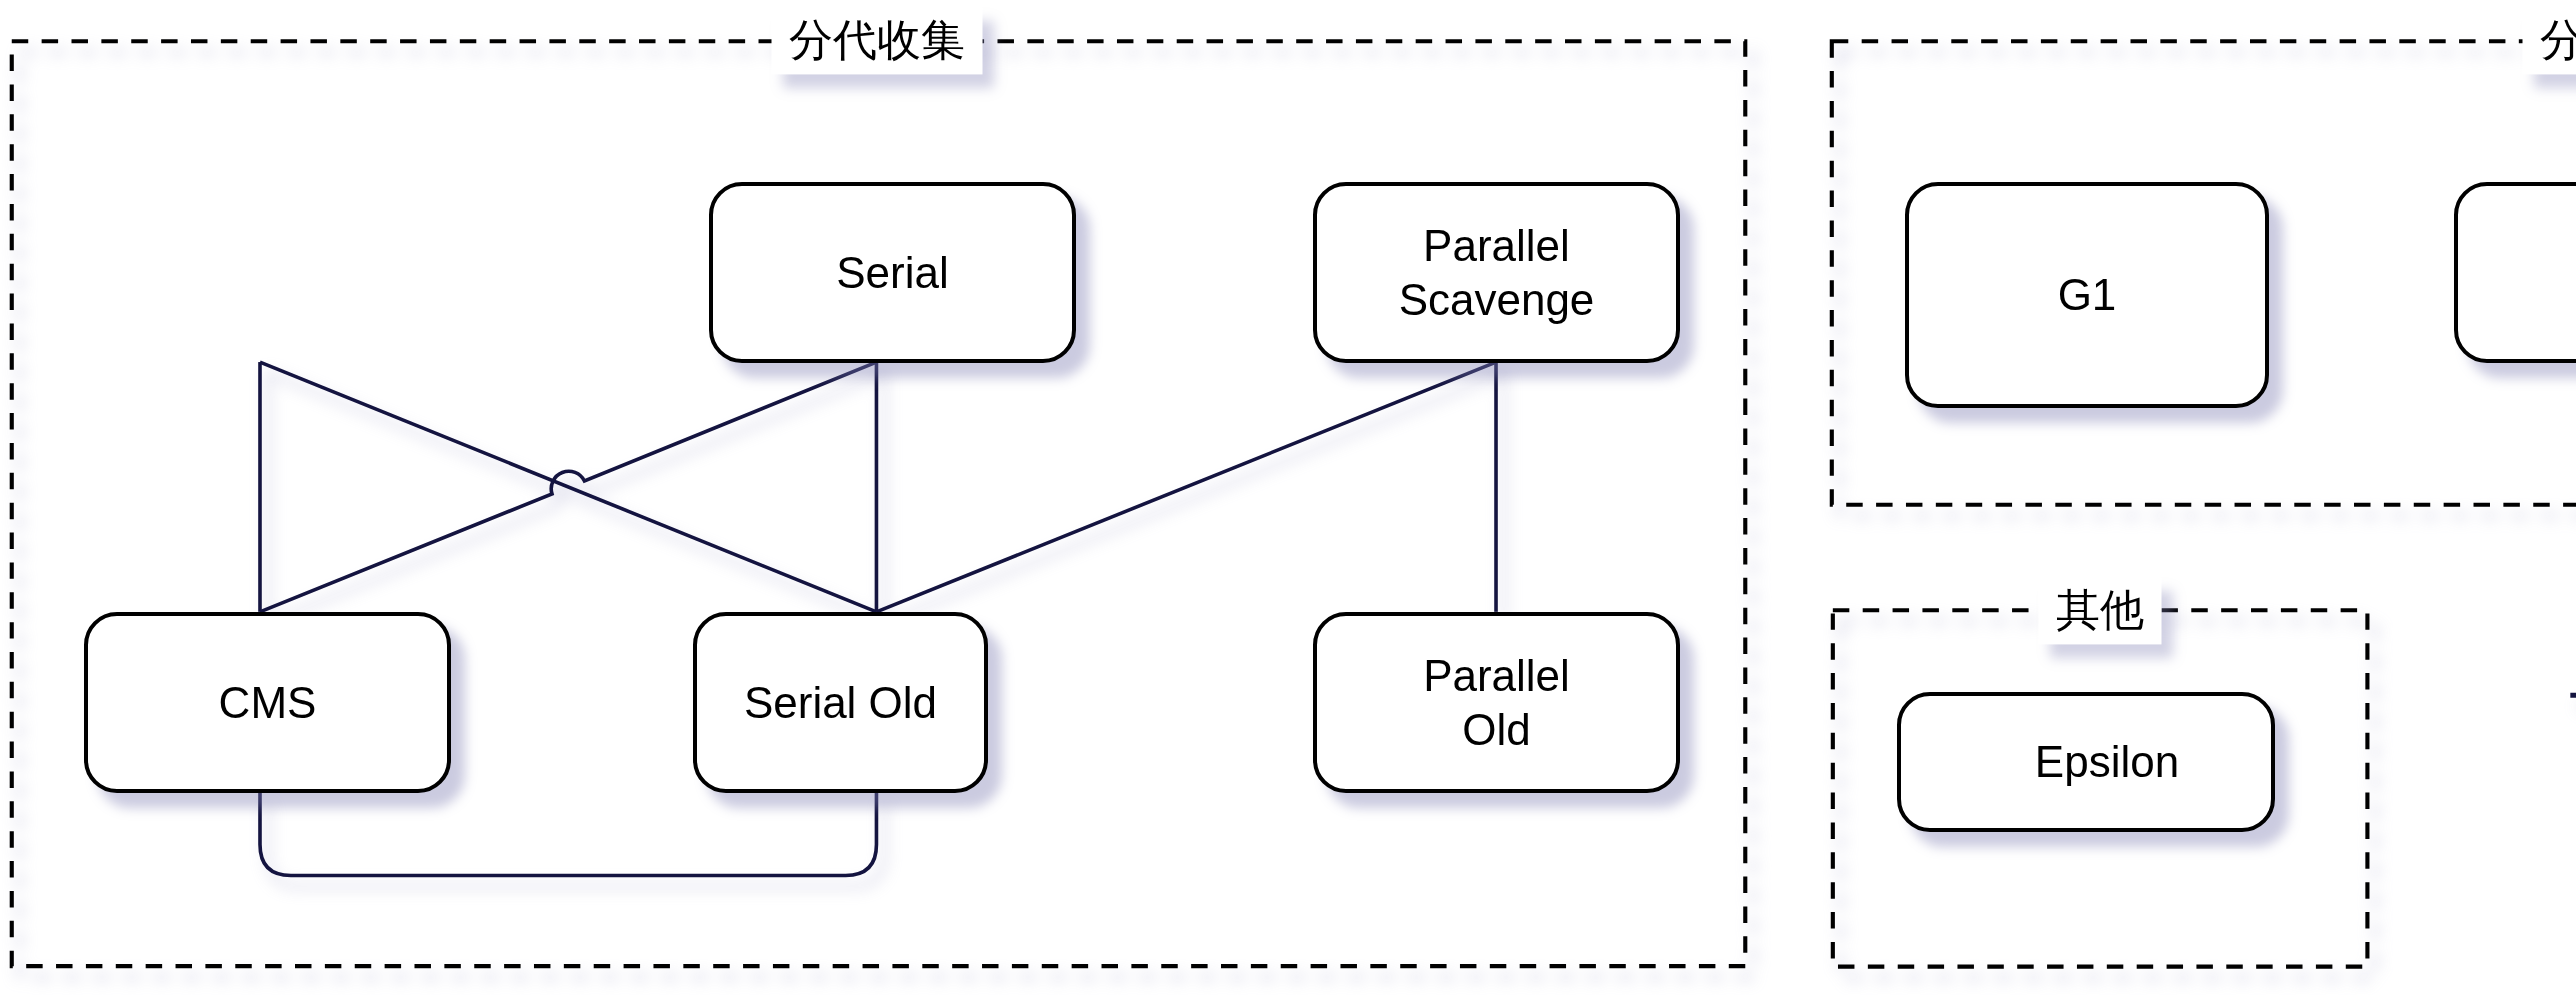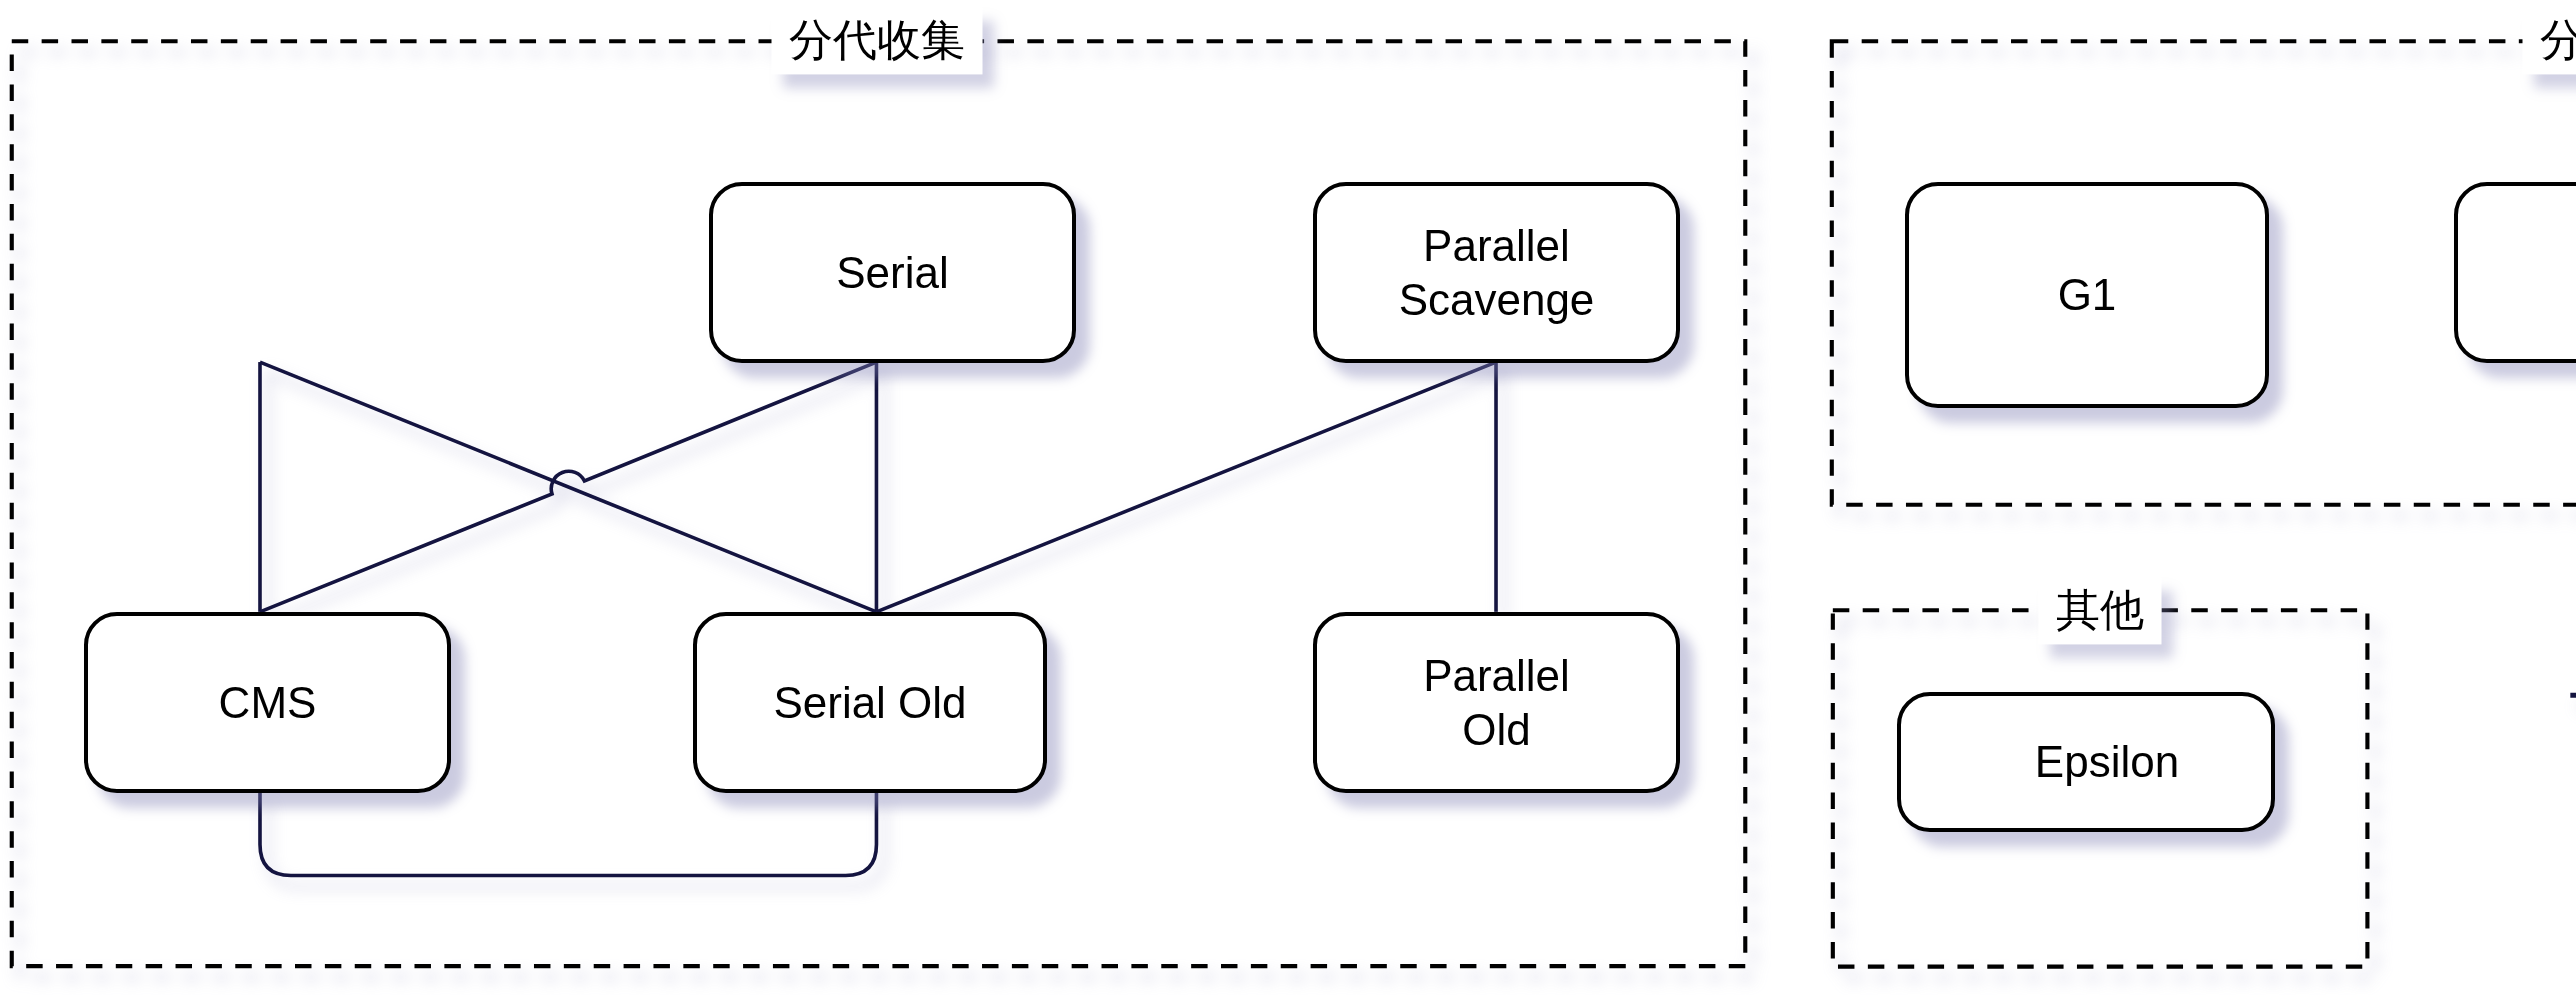--- a/index.html
+++ b/index.html
@@ -79,21 +79,21 @@
   </svg>
 
   <div class="group-title" style="left:877px; top:41px;">分代收集</div>
   <div class="group-title" style="left:2628px; top:41px;">分区收集</div>
   <div class="group-title" style="left:2100px; top:611px;">其他</div>
 
   <div class="node" style="left:693px; top:182px; width:367px; height:181px;margin-left:16px;">Serial</div>
   <div class="node" style="left:1313px; top:182px; width:367px; height:181px;">Parallel
 Scavenge</div>
   <div class="node" style="left:84px; top:612px; width:367px; height:181px;">CMS</div>
-  <div class="node" style="left:693px; top:612px; width:354px; height:181px;">Serial Old</div>
+  <div class="node" style="left:693px; top:612px; width:295px; height:181px;">Serial Old</div>
   <div class="node" style="left:1313px; top:612px; width:367px; height:181px;">Parallel
 Old</div>
 
   <div class="node" style="left:1905px; top:182px; width:364px; height:226px;">G1</div>
   <div class="node" style="left:2454px; top:182px; width:364px; height:181px;">ZGC</div>
 
   <div class="node" style="left:1897px; top:692px; width:378px; height:140px;padding-left:42px;">Epsilon</div>
 
 </div>
 

